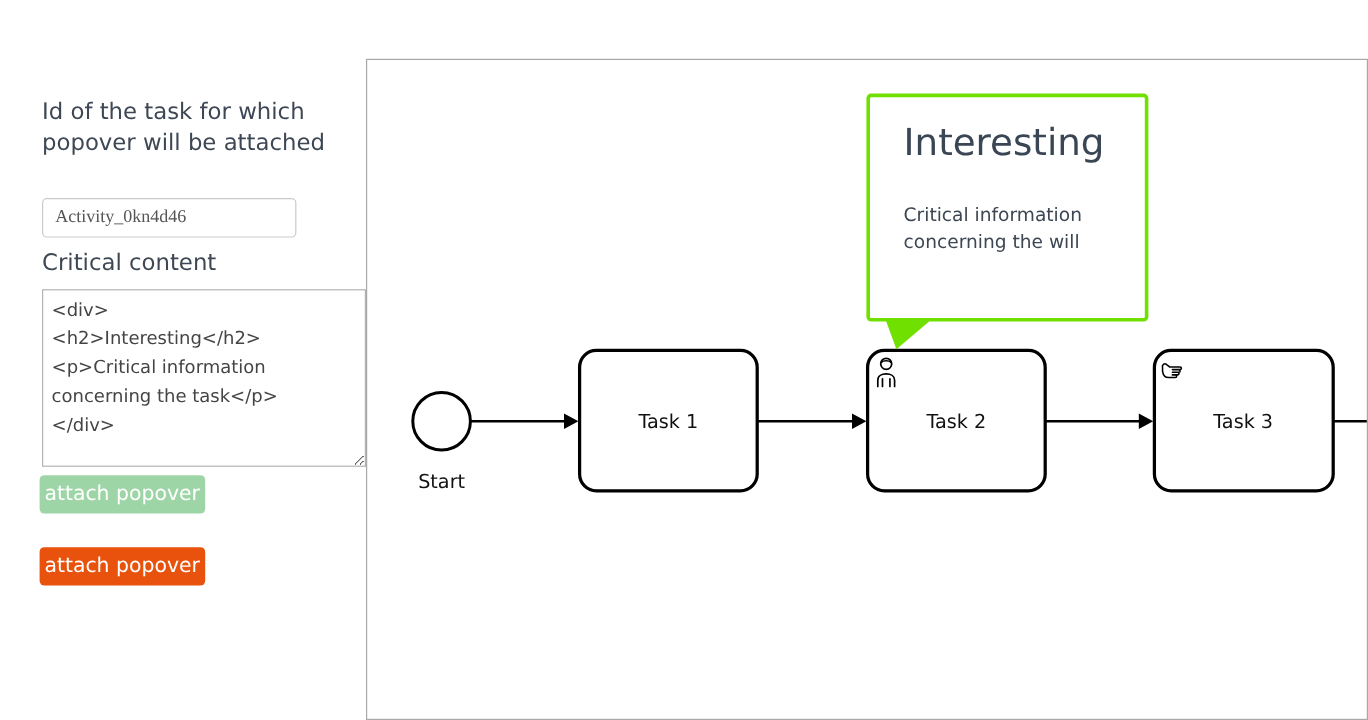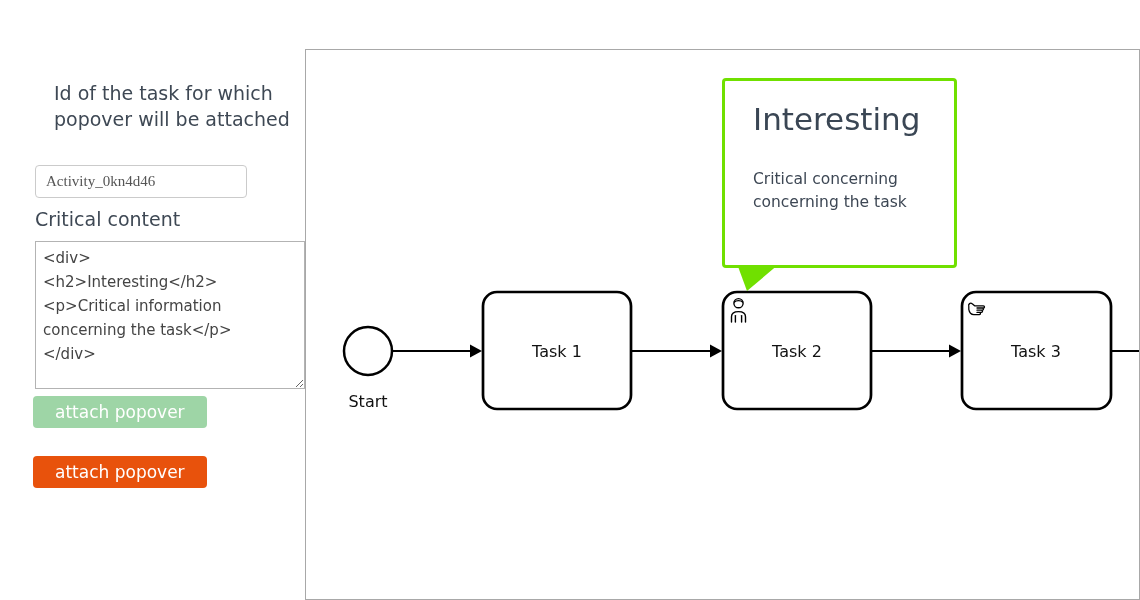--- a/index.html
+++ b/index.html
@@ -17,21 +17,21 @@
   .side-heading {
     position: absolute;
     left: 35px;
     width: 252px;
     margin: 0;
     font-size: 19px;
     line-height: 25.5px;
     font-weight: 400;
     color: #3e4854;
   }
-  #task-id-heading { top: 81px; margin-left: 19px; }
+  #task-id-heading { top: 81px; }
   #popover-content-heading { top: 207px; }
 
   #task-id-input {
     position: absolute;
     left: 35px;
     top: 165px;
     width: 212px;
     height: 33px;
     box-sizing: border-box;
     border: 1px solid #cbcbcb;
@@ -58,21 +58,21 @@
     color: #444444;
     background: #ffffff;
     resize: both;
   }
 
   .side-button {
     position: absolute;
     left: 33px;
     border: none;
     border-radius: 4px;
-    padding: 6px 22px;
+    padding: 6px 4px;
     font-family: "DejaVu Sans", sans-serif;
     font-size: 17px;
     color: #ffffff;
     cursor: pointer;
   }
   #attach-popover-button { top: 396px; background: #9ed5a6; }
   #detach-popover-button { top: 456px; background: #e8520c; }
 
   
   #diagram-canvas {
@@ -195,14 +195,14 @@
       </g>
       <text class="bpmn-label" x="1035" y="356" text-anchor="middle">Task 3</text>
     </g>
 
     <polygon points="737,265.5 775,265.5 746,290" fill="#70e000"></polygon>
   </svg>
 </div>
 
 <div id="popover">
   <h2>Interesting</h2>
-  <p>Critical concerning concerning the task</p>
+  <p>Critical information concerning the will</p>
 </div>
 
 </body></html>

